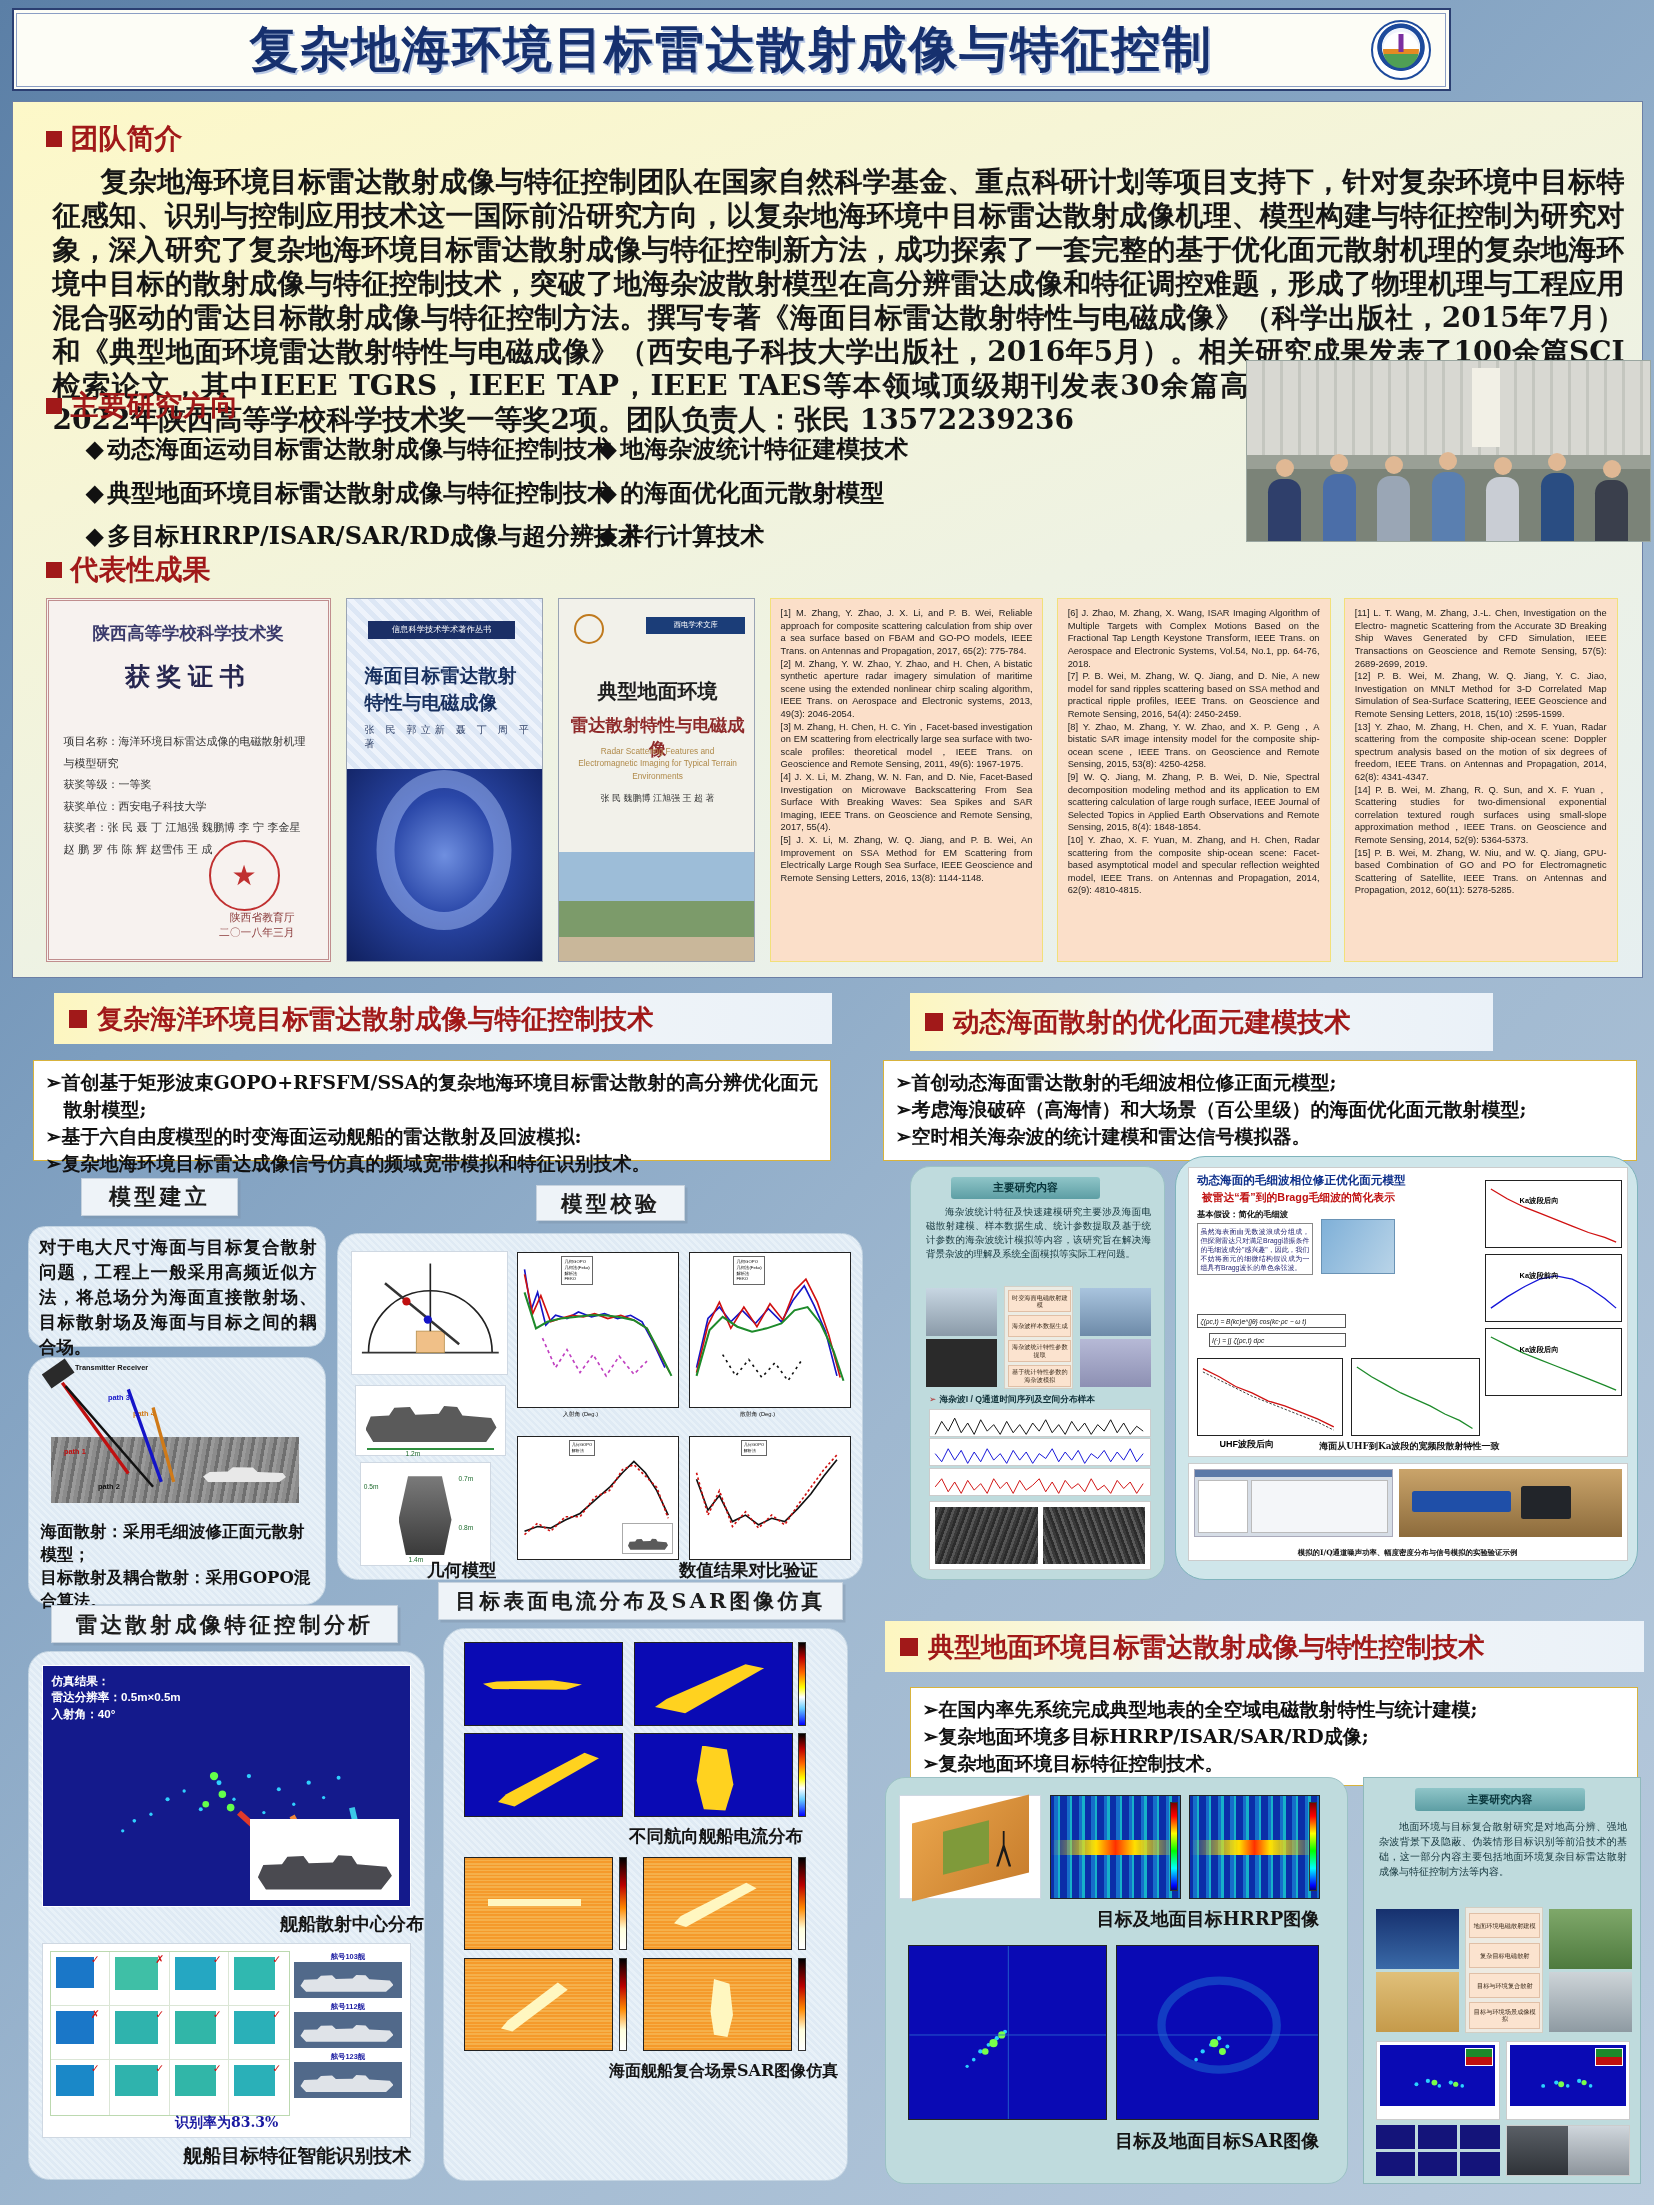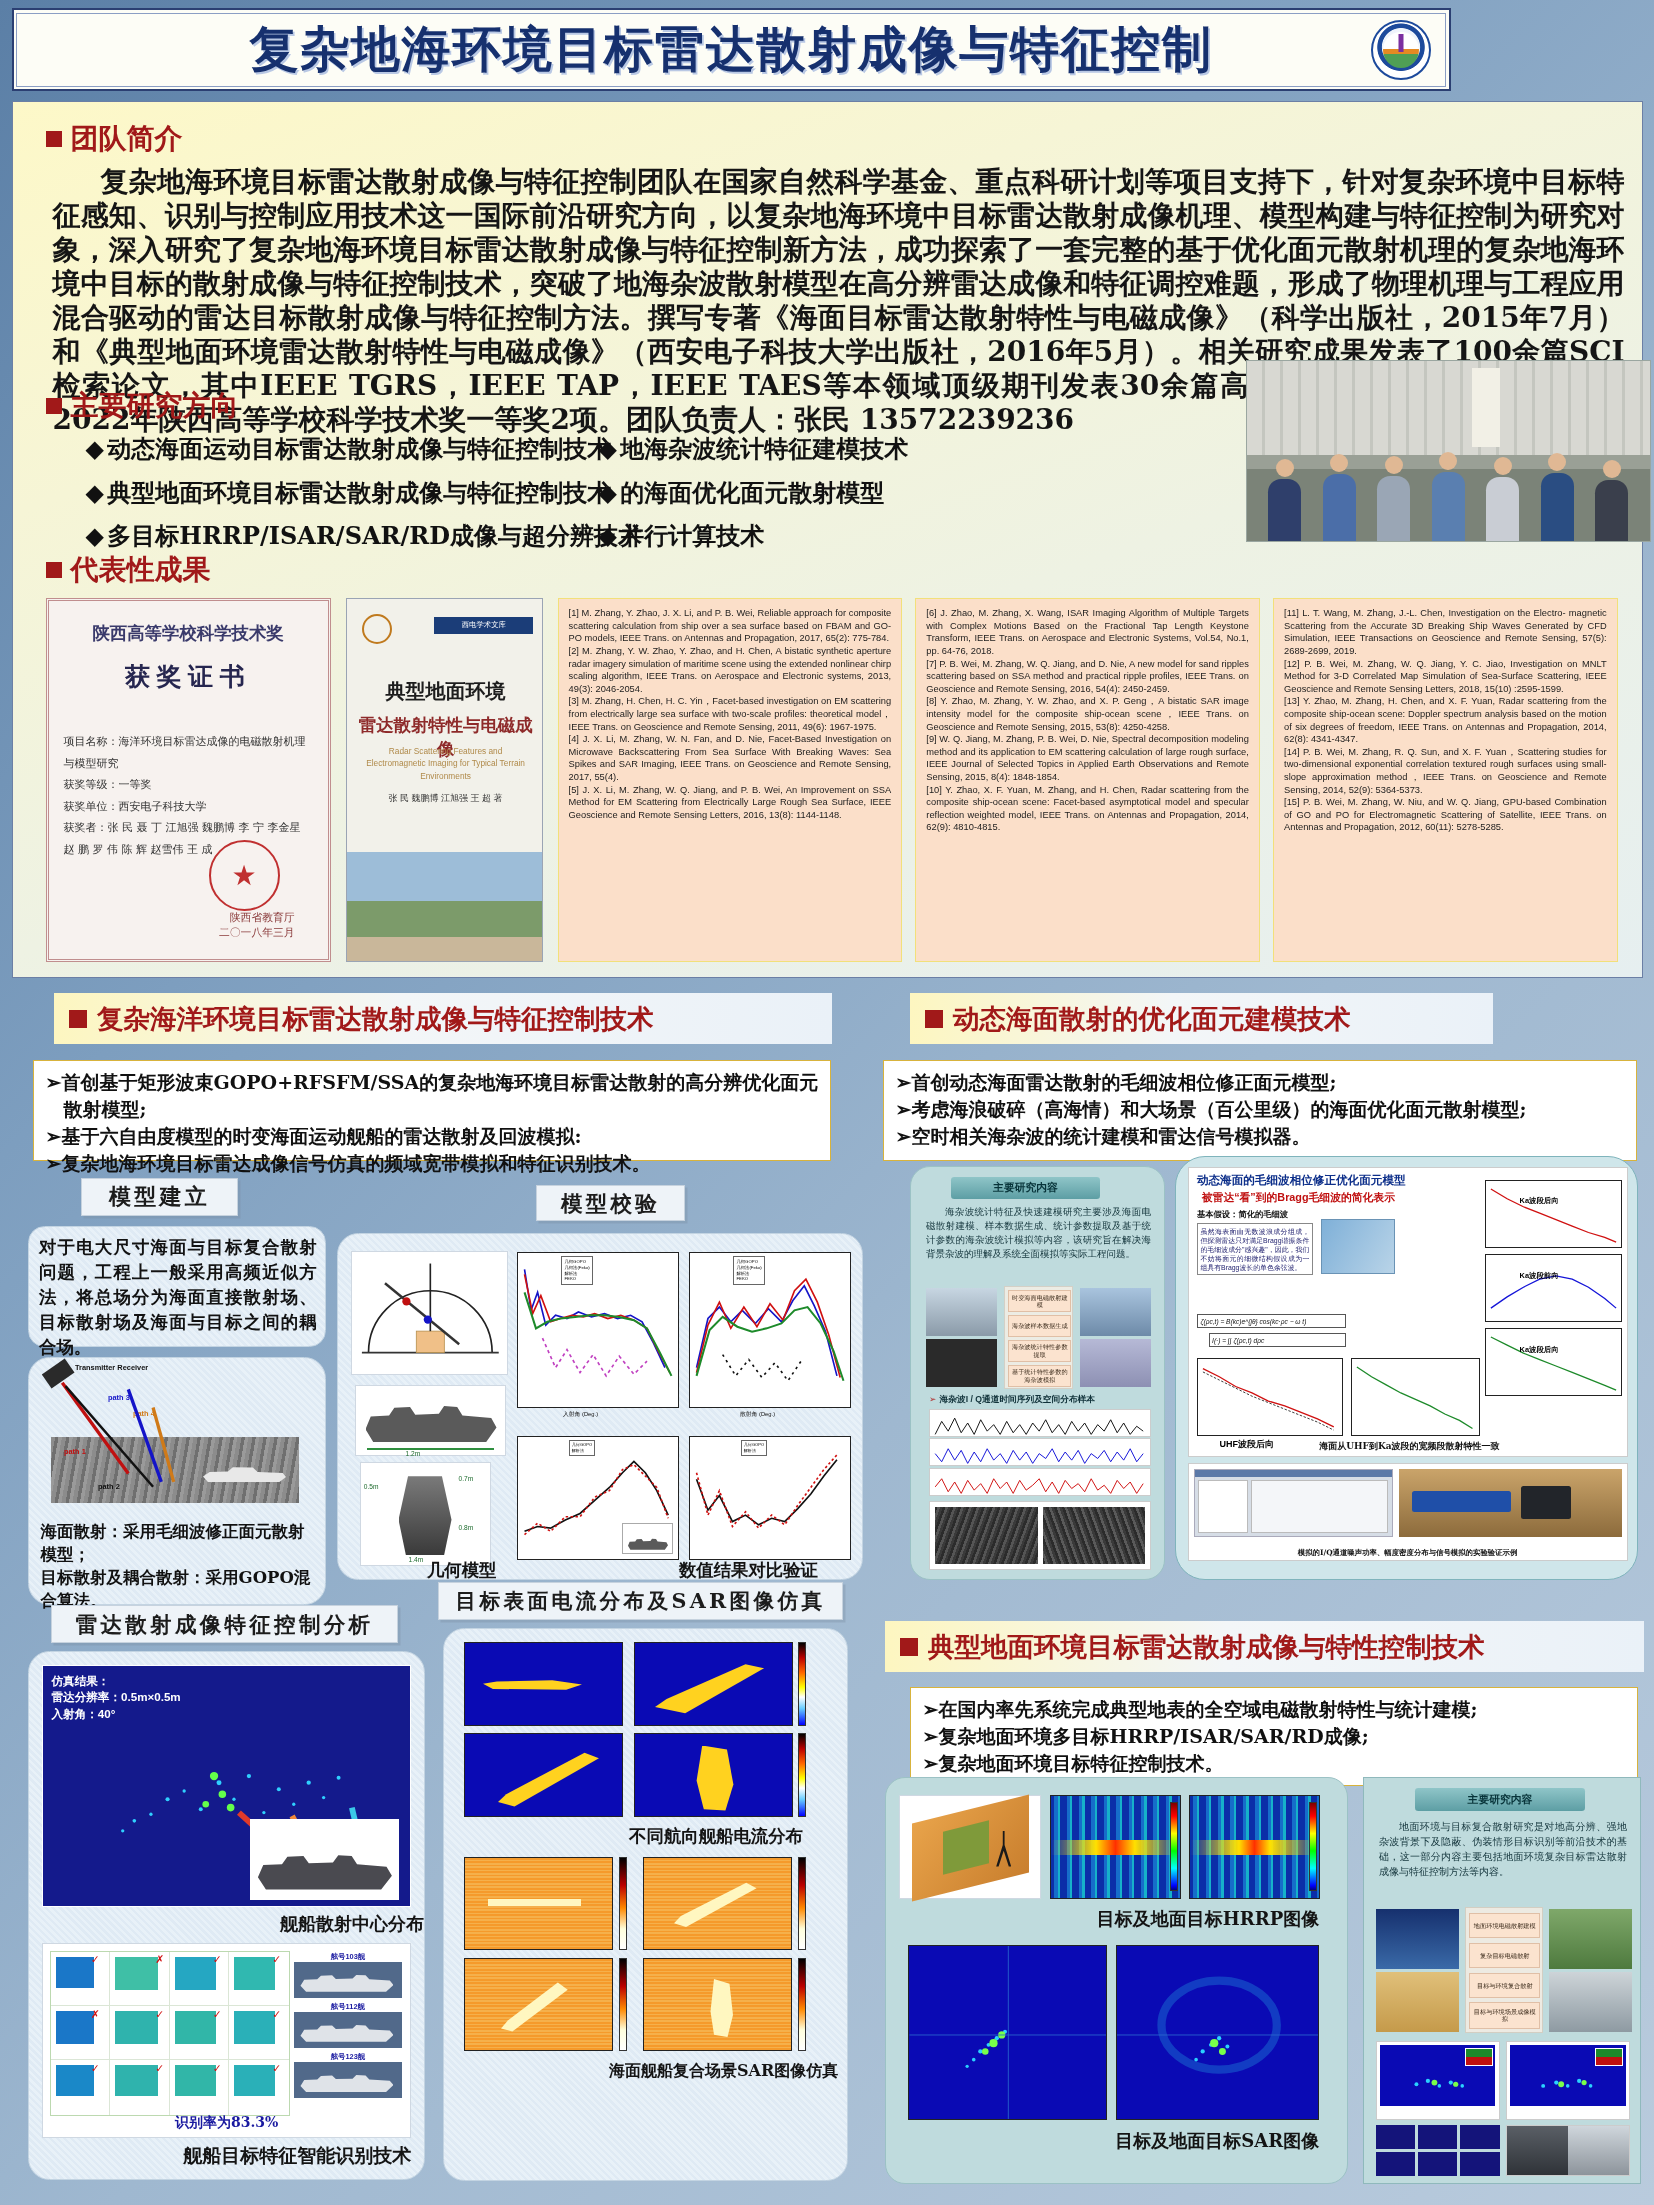--- a/index.html
+++ b/index.html
@@ -279,20 +279,27 @@
           <div><span>获奖单位：</span><span>西安电子科技大学</span></div>
           <div><span>获奖者：</span><span>张 民  聂 丁  江旭强  魏鹏博  李 宁  李金星  赵 鹏  罗 伟  陈 辉  赵雪伟  王 成</span></div>
         </div>
         <div class="seal">★</div>
         <div class="sealtxt">
           <div>陕西省教育厅</div>
           <div>二〇一八年三月</div>
         </div>
       </div>
 
+      <div class="book book1">
+        <div class="top"></div>
+        <div class="band">信息科学技术学术著作丛书</div>
+        <div class="bt">海面目标雷达散射特性与电磁成像</div>
+        <div class="au">张 民  郭立新  聂 丁  周 平  著</div>
+        <div class="bot"></div>
+      </div>
 
       <div class="book book2">
         <div class="top"></div>
         <div class="logo"></div>
         <div class="ribbon">西电学术文库</div>
         <div class="bt">典型地面环境</div>
         <div class="bt2">雷达散射特性与电磁成像</div>
         <div class="sub">Radar Scattering Features and Electromagnetic Imaging for Typical Terrain Environments</div>
         <div class="au">张 民  魏鹏博  江旭强  王 超  著</div>
         <div class="bot"></div>
@@ -600,21 +607,21 @@
     </div>
     <div class="jetbar" style="left:175px;top:329px;height:93px;background:linear-gradient(#000 0%,#b00 30%,#f80 55%,#ffd 78%,#fff 100%);"></div>
     <div class="plot sarorange" style="left:199px;top:329px;width:149px;height:93px;">
       <div style="position:absolute;left:65px;top:20px;width:25px;height:58px;background:#fff7c0;clip-path:polygon(20% 0,82% 8%,96% 62%,74% 100%,20% 96%,6% 56%);"></div>
     </div>
     <div class="jetbar" style="left:354px;top:329px;height:93px;background:linear-gradient(#000 0%,#b00 30%,#f80 55%,#ffd 78%,#fff 100%);"></div>
 
     <div class="cap" style="left:13.2px;top:432px;width:381px;font-size:16px;">海面舰船复合场景SAR图像仿真</div>
   </div>
 
-  <div class="banner" style="left:910px; top:993px; width:583px; height:51px;">
+  <div class="banner" style="left:910px; top:993px; width:583px; height:58px;">
     <span class="sq"></span>
     <span class="tx">动态海面散射的优化面元建模技术</span>
   </div>
 
   <div class="bullets" style="left:883px; top:1060px; width:754px; height:101px;">
     <div>➢首创动态海面雷达散射的毛细波相位修正面元模型;</div>
     <div>➢考虑海浪破碎（高海情）和大场景（百公里级）的海面优化面元散射模型;</div>
     <div>➢空时相关海杂波的统计建模和雷达信号模拟器。</div>
   </div>
 

